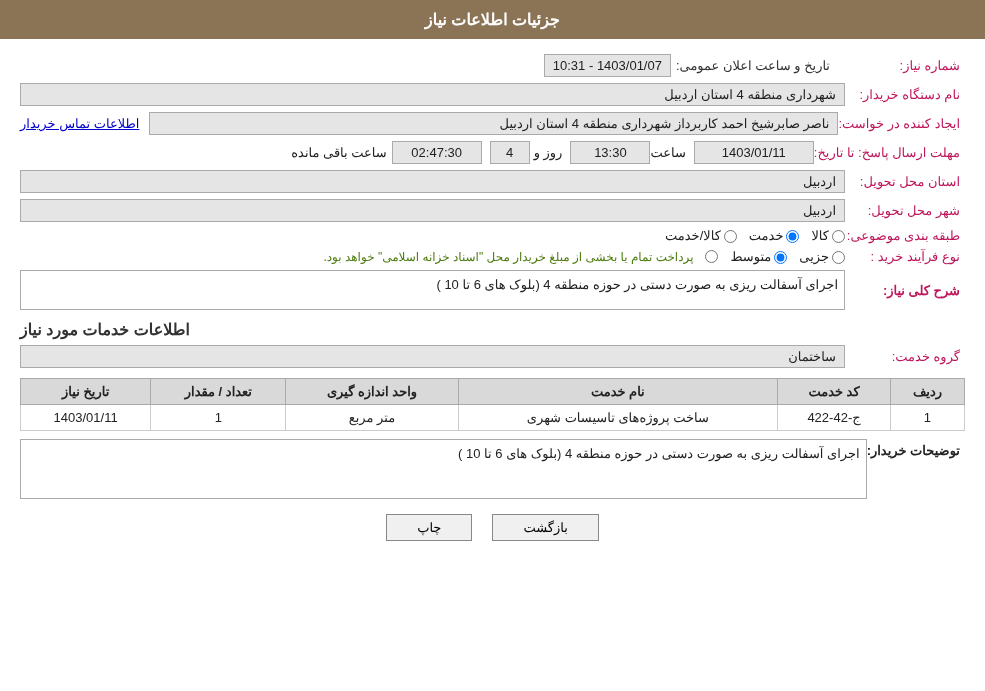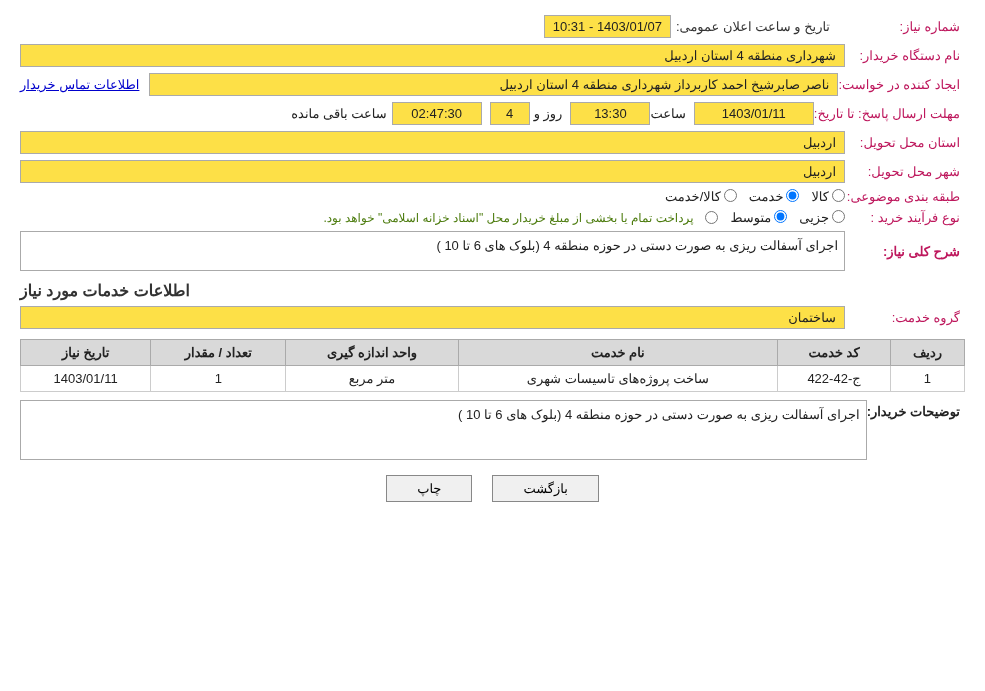--- a/index.html
+++ b/index.html
@@ -36,21 +36,21 @@
     }
     .label {
       color: #be185d;
       white-space: nowrap;
       padding-right: 5px;
       min-width: 120px;
       text-align: right;
     }
     .value-box {
       border: 1px solid #aaa;
-      background: #fde047;
+      background: #e5e5e5;
       padding: 3px 8px;
       min-height: 22px;
       flex: 1;
       text-align: right;
     }
     .value-box.short {
       max-width: 180px;
       flex: none;
     }
     .value-box.medium {
@@ -70,21 +70,21 @@
       cursor: pointer;
     }
     .radio-group {
       display: flex;
       gap: 12px;
       align-items: center;
       flex: 1;
     }
     .radio-item {
       display: flex;
-      align-items: flex-start;
+      align-items: flex-end;
       gap: 3px;
     }
     .radio-item input[type="radio"] {
       margin: 0;
     }
     .section-title {
       font-weight: bold;
       font-size: 16px;
       color: #333;
       margin: 10px 0 6px 0;
@@ -168,20 +168,23 @@
       font-family: Tahoma, Arial, sans-serif;
     }
     .main-content-area {
       position: relative;
     }
   </style>
 </head>
 <body>
 
 <div class="page-wrapper">
+  <div class="header-bar">
+    <span>جزئیات اطلاعات نیاز</span>
+  </div>
 
   <div class="content main-content-area">
 
     <div class="row" style="margin-bottom:6px;">
       <span class="label">شماره نیاز:</span>
       <span style="margin-right:15px;margin-left:5px;" class="inline-label">تاریخ و ساعت اعلان عمومی:</span>
       <div class="value-box short" style="text-align:center;">1403/01/07 - 10:31</div>
     </div>
 
     <div class="row">

